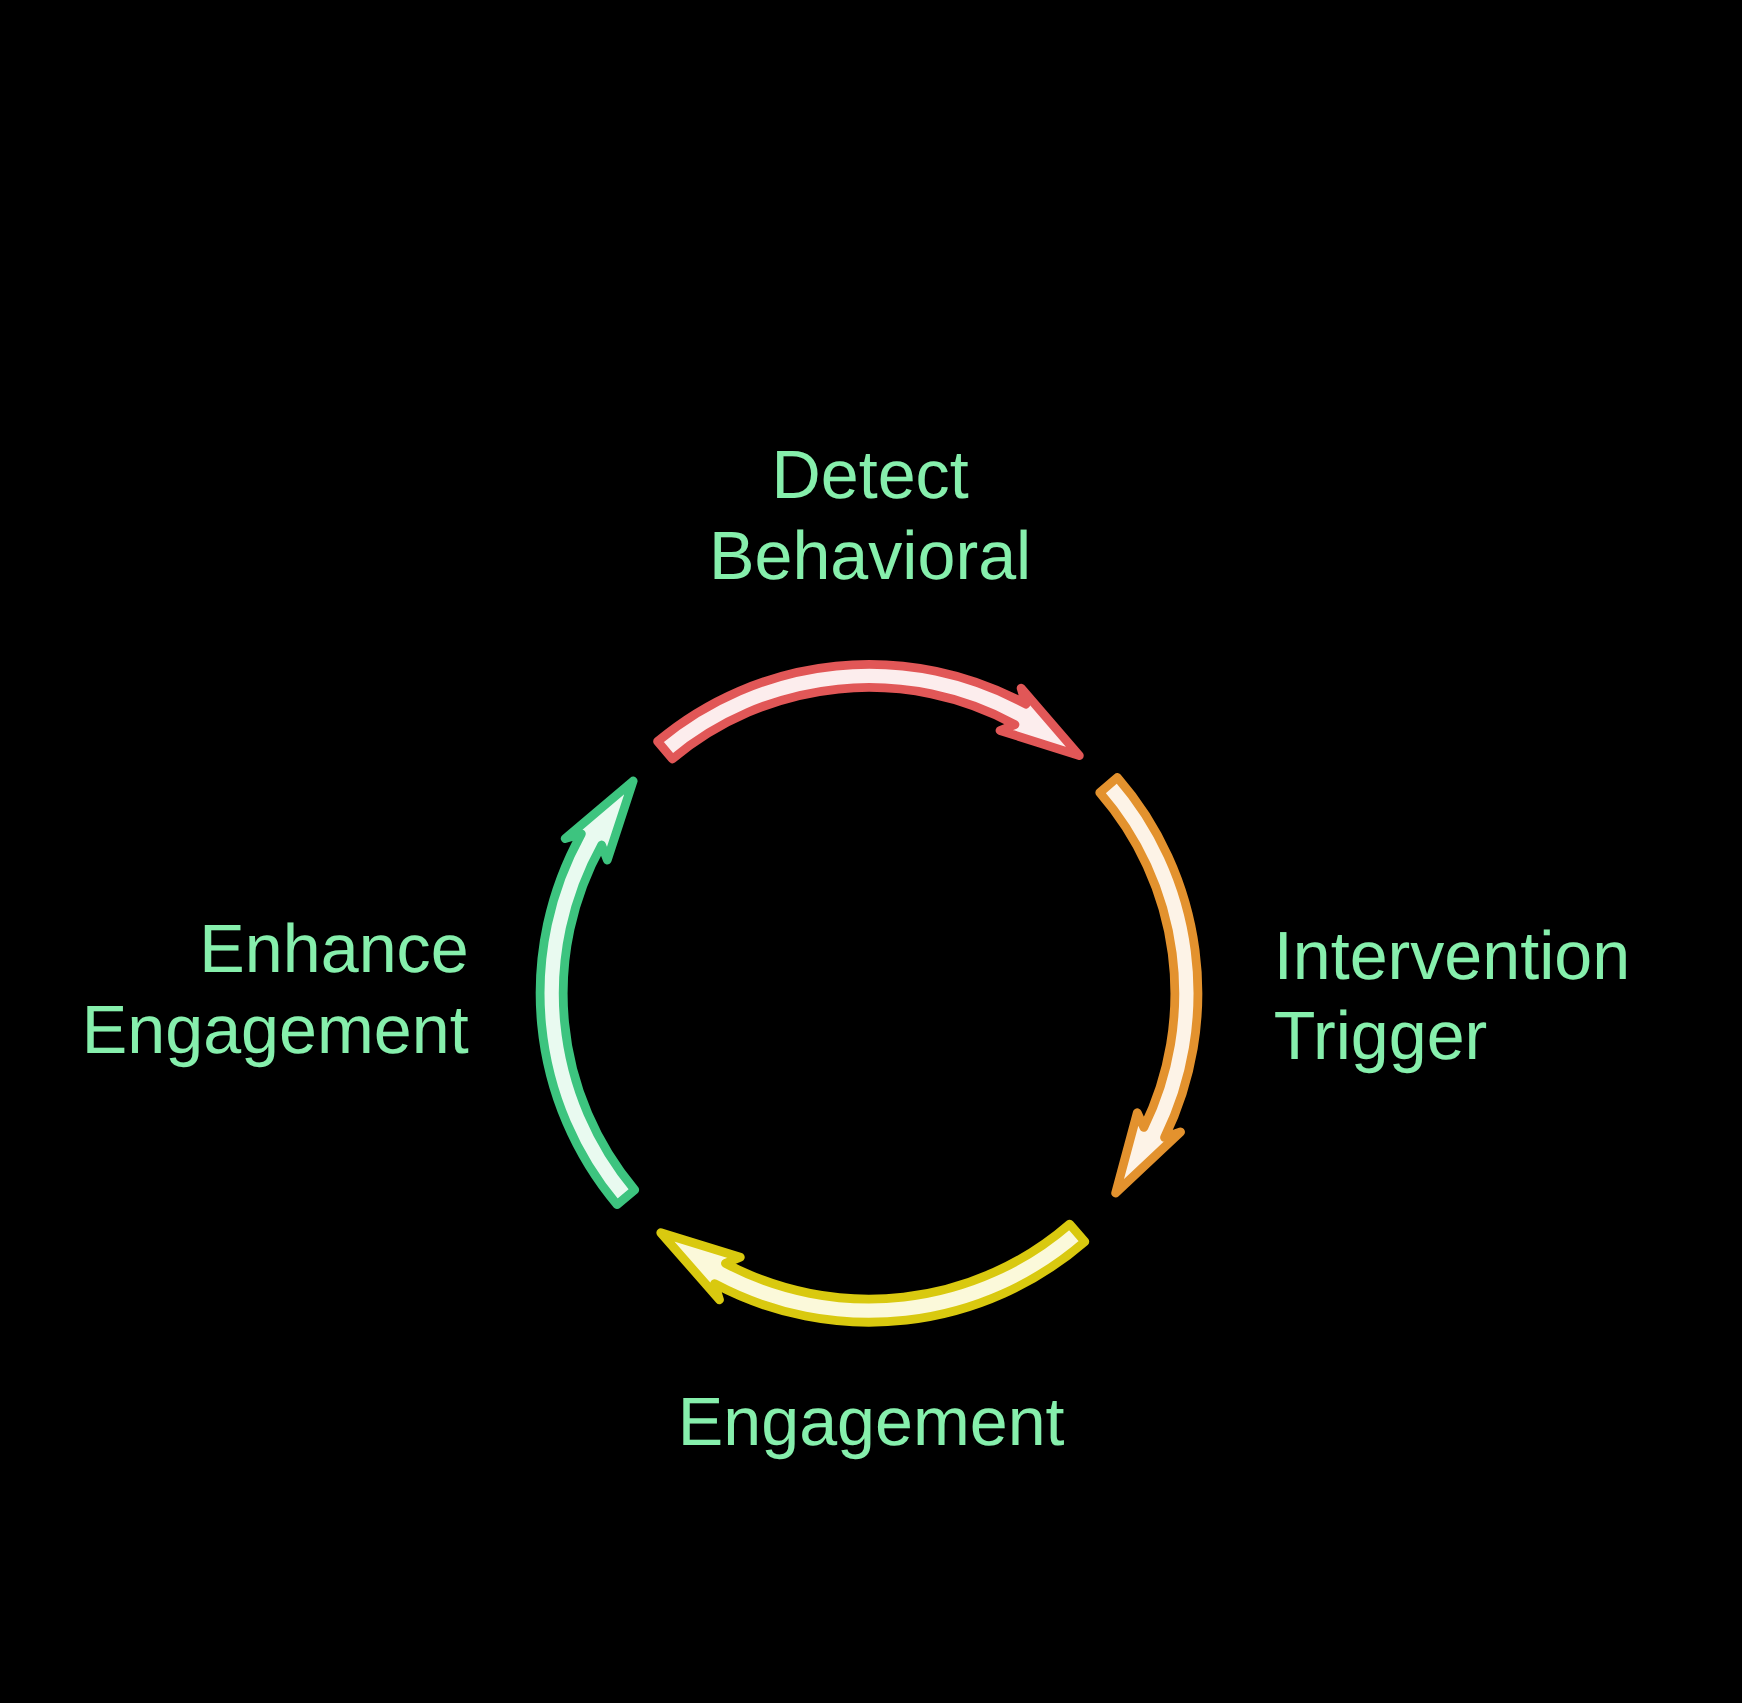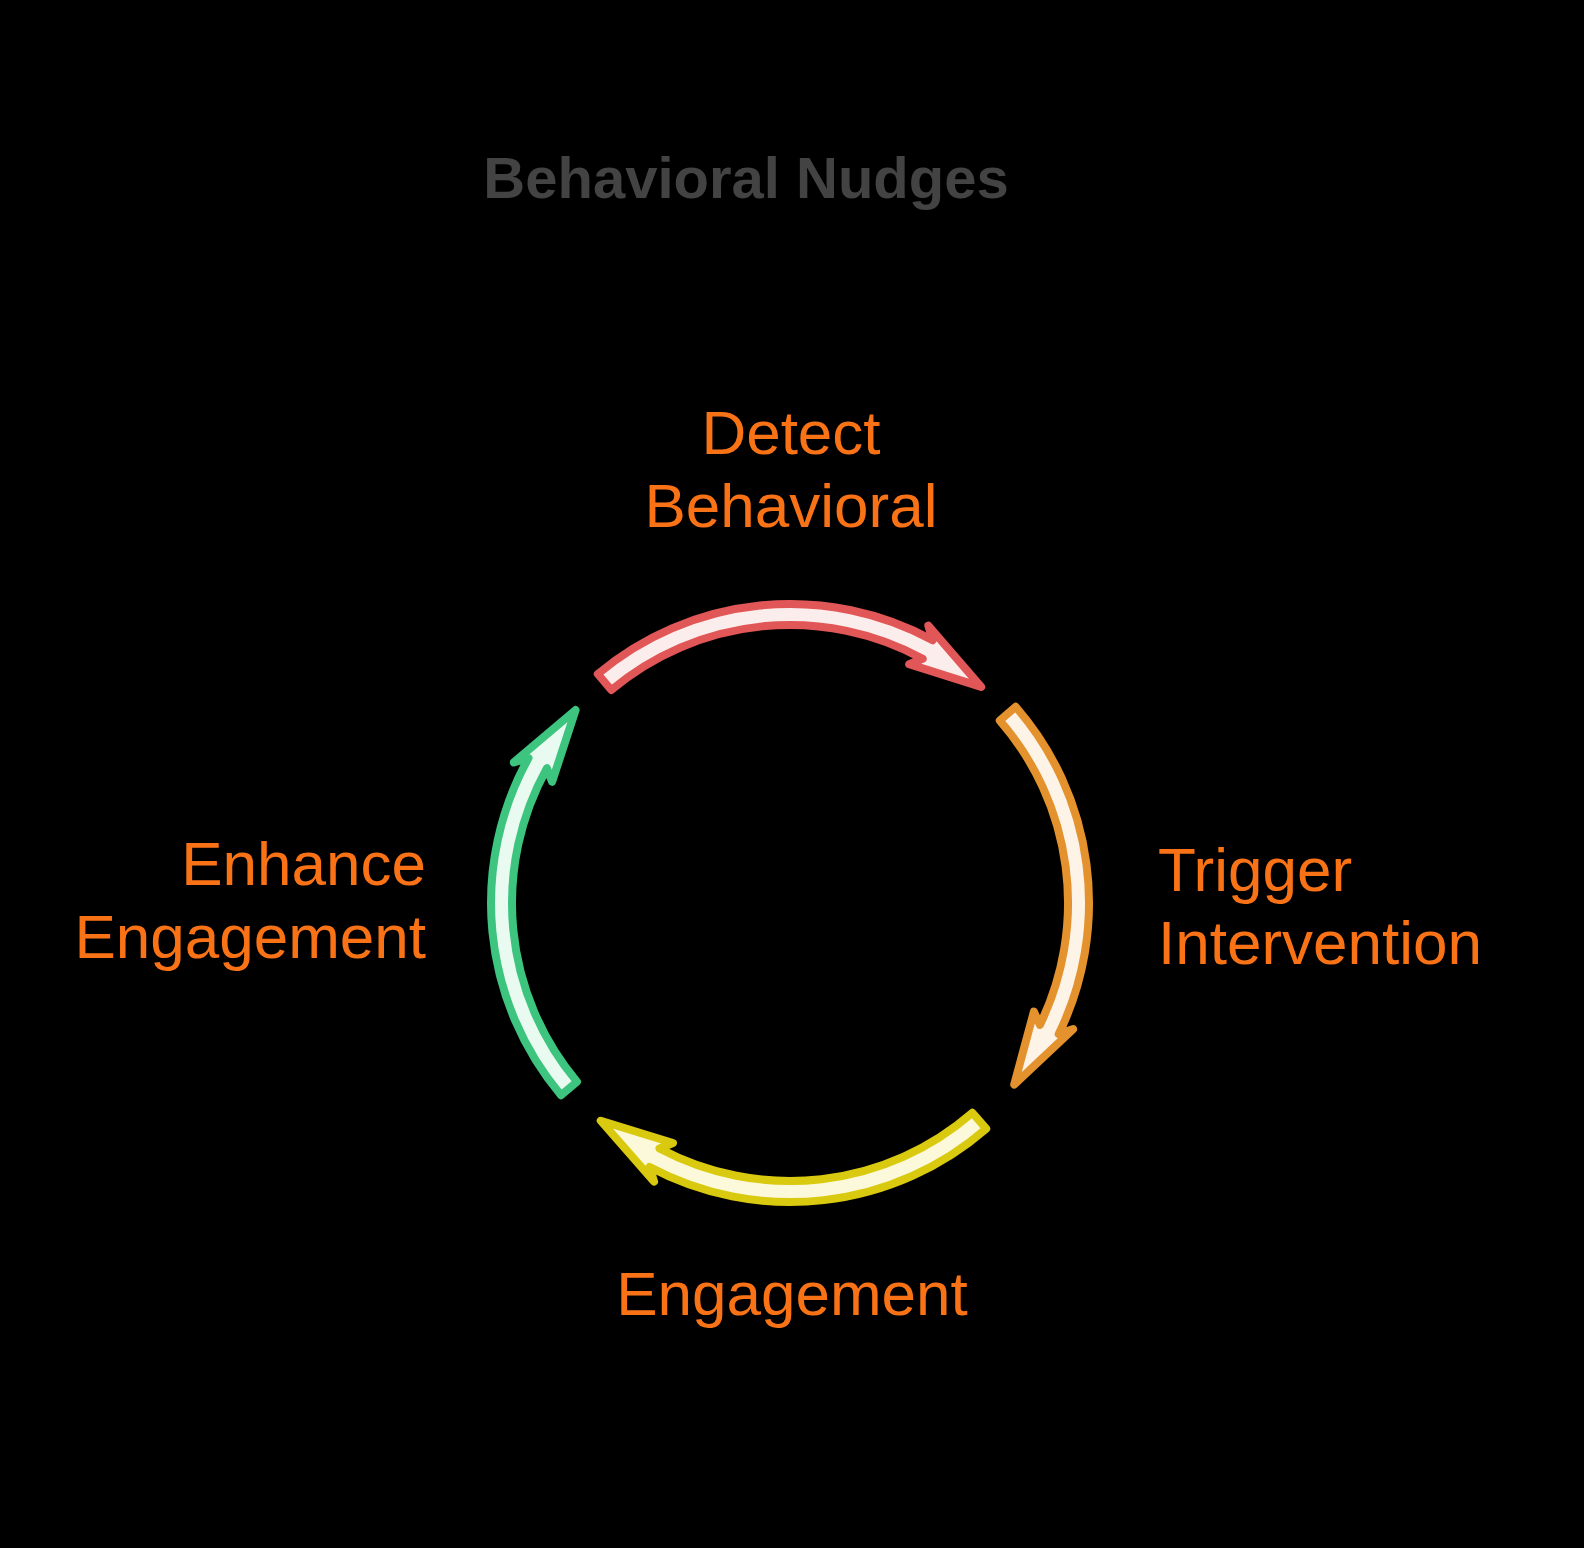--- a/index.html
+++ b/index.html
@@ -35,50 +35,49 @@
     height: 1548px;
   }
   .cycle-svg path {
     stroke-width: 8px;
     stroke-linejoin: round;
   }
   .step-label {
     position: absolute;
     font-size: 62px;
     line-height: 73px;
-    color: #f97316;
+    color: #86efac;
   }
   .step-label span { display: block; }
   .label-top    { left: 491px;  top: 396px;  width: 600px; text-align: center; }
   .label-right  { left: 1158px; top: 833px;  width: 420px; text-align: left; }
   .label-bottom { left: 492px;  top: 1257px; width: 600px; text-align: center; }
   .label-left   { left: -24px;  top: 827px;  width: 450px; text-align: right; }
 </style>
 </head>
 <body>
 
 <div class="canvas">
 
-  <h1 class="title">Behavioral Nudges</h1>
 
   <svg class="cycle-svg" viewBox="0 0 1584 1548" xmlns="http://www.w3.org/2000/svg">
     <path d="M 597.8 674.0 A 299 299 0 0 1 932.7 640.2 L 928.3 625.6 L 981.2 686.9 L 909.1 664.1 L 922.7 658.7 A 278 278 0 0 0 611.3 690.0 Z" fill="#FCEDED" stroke="#E15757"></path>
     <path d="M 1015.7 706.8 A 299 299 0 0 1 1058.7 1034.1 L 1073.2 1029.1 L 1014.2 1084.6 L 1033.9 1011.6 L 1039.9 1024.9 A 278 278 0 0 0 999.8 720.6 Z" fill="#FDF3E7" stroke="#E3922E"></path>
     <path d="M 986.2 1128.7 A 299 299 0 0 1 649.6 1167.0 L 654.1 1181.6 L 600.7 1120.7 L 673.0 1143.0 L 659.5 1148.5 A 278 278 0 0 0 972.4 1112.8 Z" fill="#FBF9DA" stroke="#D9C90F"></path>
     <path d="M 561.0 1095.2 A 299 299 0 0 1 528.5 758.0 L 513.8 762.3 L 575.6 710.0 L 552.1 781.8 L 546.9 768.2 A 278 278 0 0 0 577.0 1081.7 Z" fill="#E9FAF0" stroke="#3DC47F"></path>
   </svg>
 
   <div class="step-label label-top">
     <span>Detect</span>
     <span>Behavioral</span>
   </div>
 
   <div class="step-label label-right">
+    <span>Intervention</span>
     <span>Trigger</span>
-    <span>Intervention</span>
   </div>
 
   <div class="step-label label-bottom">
     <span>Engagement</span>
   </div>
 
   <div class="step-label label-left">
     <span>Enhance</span>
     <span>Engagement</span>
   </div>

